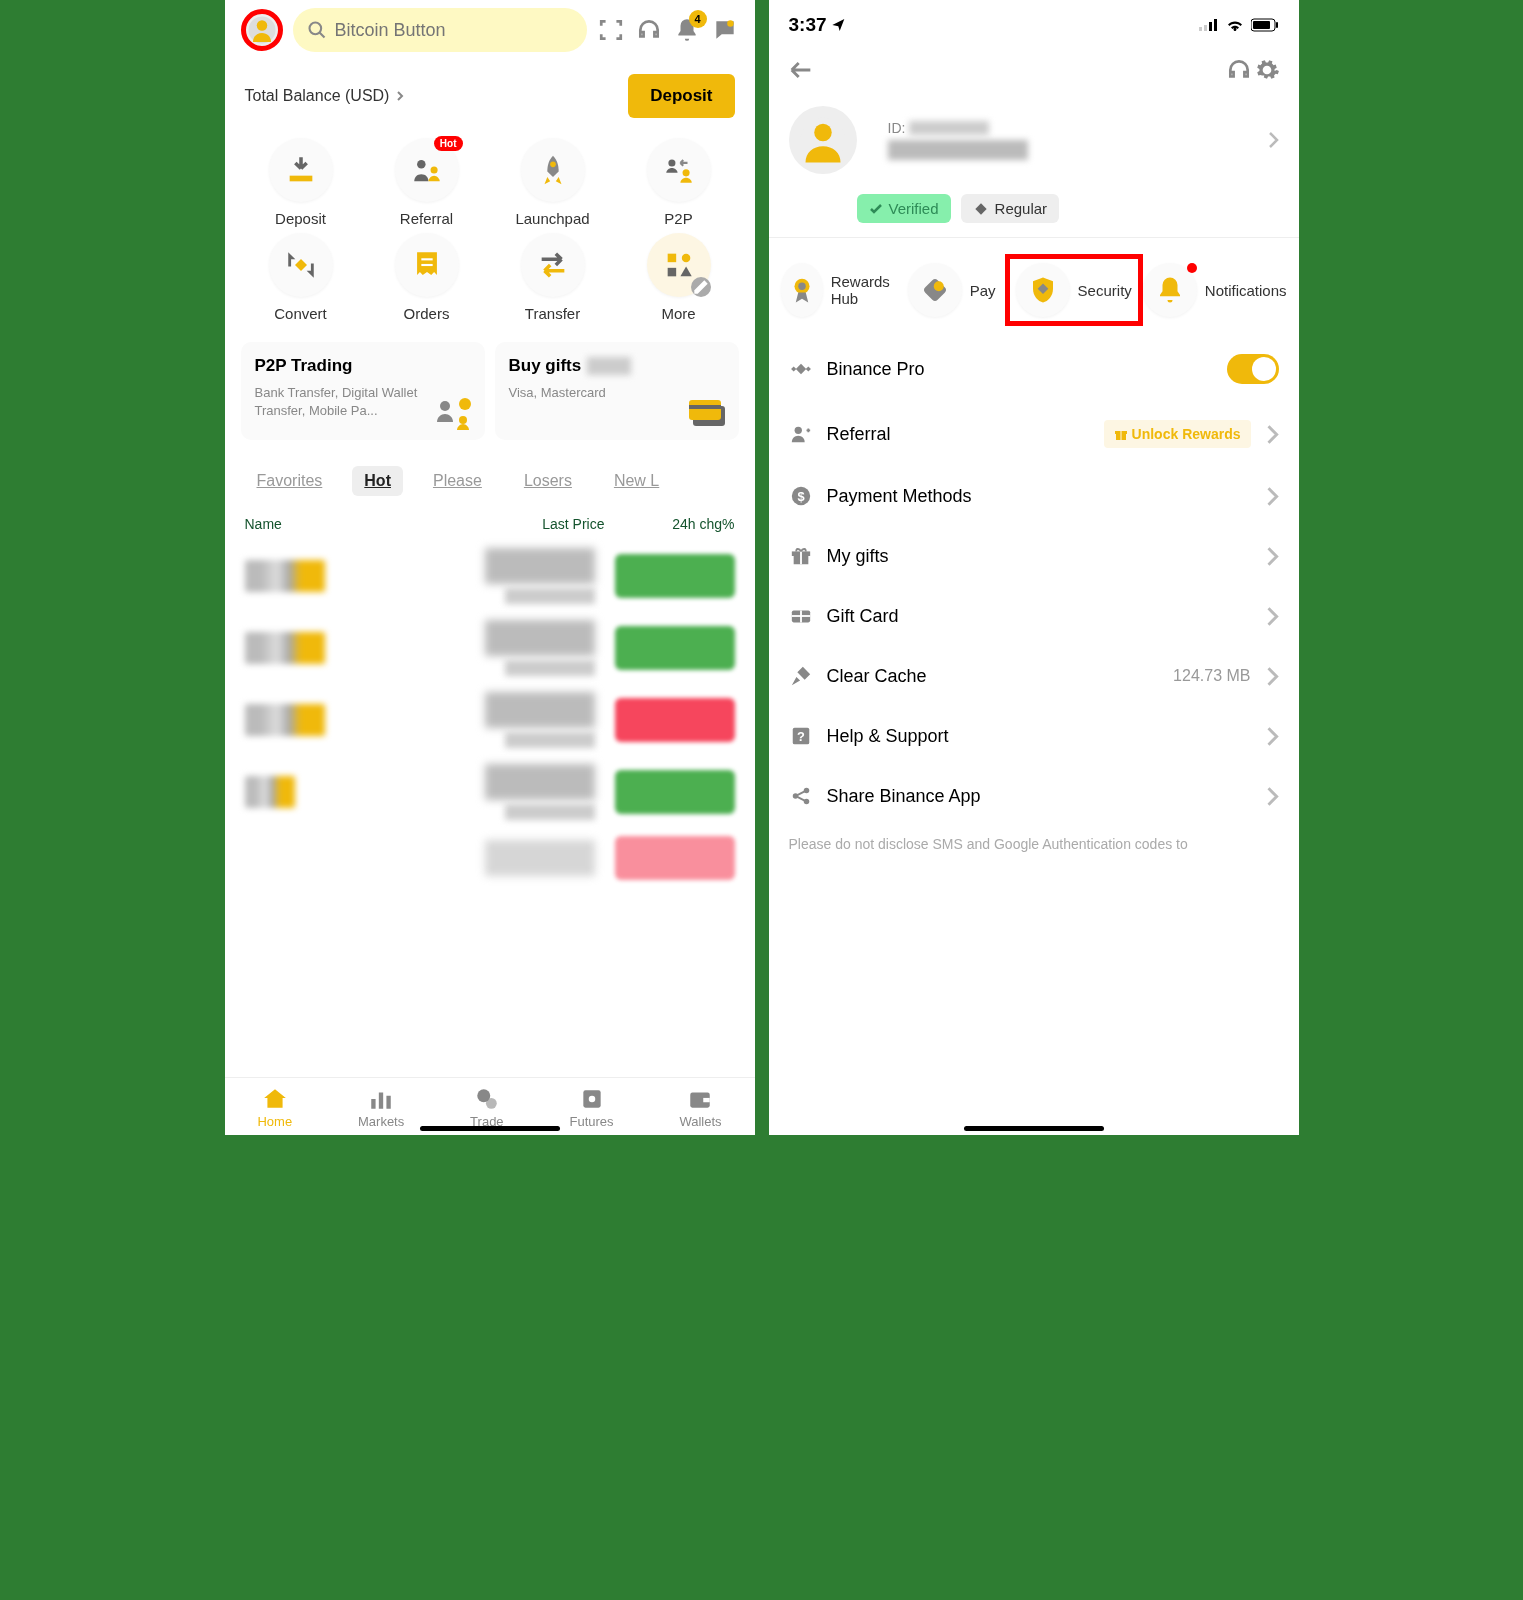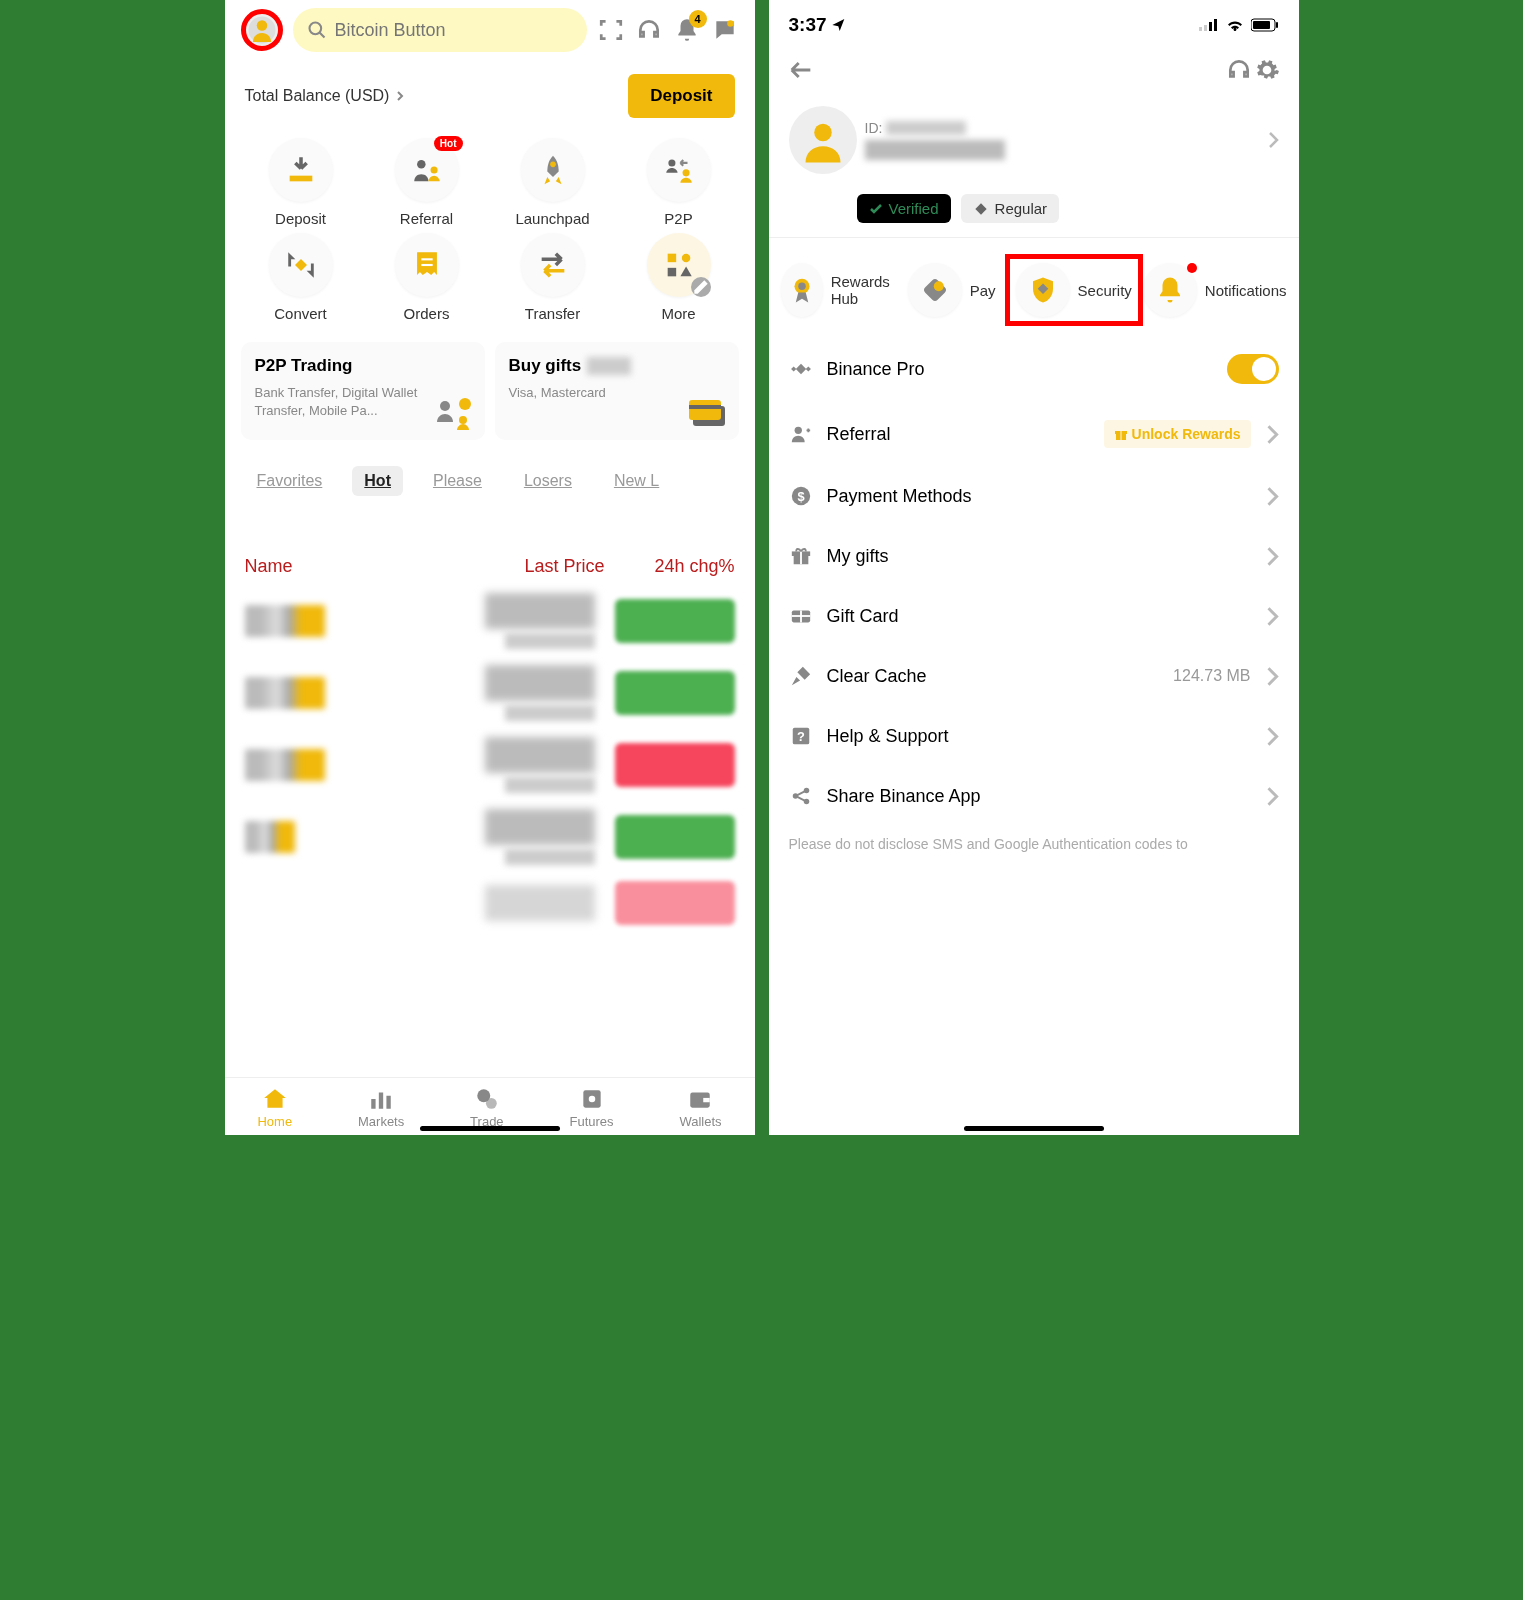--- a/index.html
+++ b/index.html
@@ -36,21 +36,21 @@
 .cards-row { display: flex; gap: 10px; padding: 14px 16px; }
 .card { flex: 1; background: #fafafa; border-radius: 10px; padding: 14px; position: relative; min-height: 98px; }
 .card-title { font-size: 17px; font-weight: 600; margin-bottom: 8px; display:flex; align-items:center; gap:6px;}
 .card-sub { font-size: 13px; color: #888; line-height: 1.4; }
 .card-icon { position: absolute; right: 10px; bottom: 10px; width: 40px; height: 34px; }
 
 .tabs { display: flex; gap: 18px; padding: 12px 20px; overflow-x: hidden; align-items:center;}
 .tab { font-size: 16px; color: #999; padding: 6px 12px; white-space: nowrap; text-decoration: underline; }
 .tab.active { background: #eee; border-radius: 6px; color: #222; font-weight: 600; }
 
-.list-header { display: flex; padding: 8px 20px; font-size: 18px; color: #b91c1c; margin-top: 40px; }
+.list-header { display: flex; padding: 8px 20px; font-size: 14px; color: #14532d; }
 .col-name { flex: 1; }
 .col-price { width: 130px; text-align: right; }
 .col-chg { width: 130px; text-align: right; }
 
 .market-row { display: flex; align-items: center; padding: 8px 20px; gap: 10px; }
 .coin-blur { width: 80px; height: 32px; background: linear-gradient(90deg, #bbb 20%, #ddd 40%, #aaa 55%, #f0b90b 70%, #f0b90b 80%); filter: blur(3px); border-radius: 2px; }
 .price-blur { width: 110px; height: 36px; background: #bbb; filter: blur(4px); margin-left: auto; }
 .price-blur2 { width: 90px; height: 16px; background: #ccc; filter: blur(3px); }
 .price-stack { display:flex; flex-direction:column; align-items:flex-end; gap:4px; margin-left:auto;}
 .chg-pill { width: 120px; height: 44px; border-radius: 6px; filter: blur(2px); margin-left: 10px;}
@@ -60,30 +60,30 @@
 .bottom-nav { position: absolute; bottom: 0; left: 0; right: 0; background: #fff; display: flex; justify-content: space-around; padding: 8px 0 6px; border-top: 1px solid #eee; }
 .nav-item { display: flex; flex-direction: column; align-items: center; gap: 2px; font-size: 13px; color: #888; }
 .nav-item.active { color: #f0b90b; }
 .nav-item svg { width: 26px; height: 26px; }
 .home-indicator { position: absolute; bottom: 4px; left: 50%; transform: translateX(-50%); width: 140px; height: 5px; background: #000; border-radius: 3px; }
 
 
 .back-row { display: flex; align-items: center; padding: 12px 18px; }
 .back-arrow { width: 28px; height: 28px; color: #888; }
 .spacer { flex: 1; }
-.profile-section { display: flex; align-items: center; padding: 10px 20px; gap: 8px; }
+.profile-section { display: flex; align-items: center; padding: 10px 20px; gap: 31px; }
 .avatar-large { width: 68px; height: 68px; border-radius: 50%; background: #eee; display: flex; align-items: center; justify-content: center; }
 .avatar-large svg { width: 50px; height: 50px; }
 .profile-info { flex: 1; }
 .profile-id { font-size: 14px; color: #888; display: flex; align-items: center; gap: 4px; }
 .id-blur { width: 80px; height: 14px; background: #ccc; filter: blur(3px); display: inline-block; }
 .name-blur { width: 140px; height: 20px; background: #bbb; filter: blur(3px); margin-top: 4px; }
 .badges-row { display: flex; gap: 10px; margin-top: 10px; padding-left: 88px; margin-bottom:14px;}
 .badge-chip { padding: 6px 12px; border-radius: 6px; font-size: 15px; display: flex; align-items: center; gap: 6px; }
-.badge-verified { background: #000000; color: #2e8b57; }
+.badge-verified { background: #86efac; color: #2e8b57; }
 .badge-regular { background: #eee; color: #333; }
 
 .divider { height: 1px; background: #eee; margin: 6px 0; }
 
 .quick-grid { display: grid; grid-template-columns: repeat(4, 1fr); gap: 6px; padding: 14px 12px; }
 .quick-item { display: flex; flex-direction: row; align-items: center; gap: 8px; position:relative;}
 .red-box-quick { border: 5px solid #f00; padding: 4px 6px; margin: -4px -6px;}
 .quick-icon { width: 54px; height: 54px; border-radius: 50%; background: #fafafa; display: flex; align-items: center; justify-content: center; position:relative; box-shadow: 0 1px 3px rgba(0,0,0,0.05);}
 .quick-icon svg { width: 30px; height: 30px; }
 .quick-label { font-size: 15px; color: #333; }

